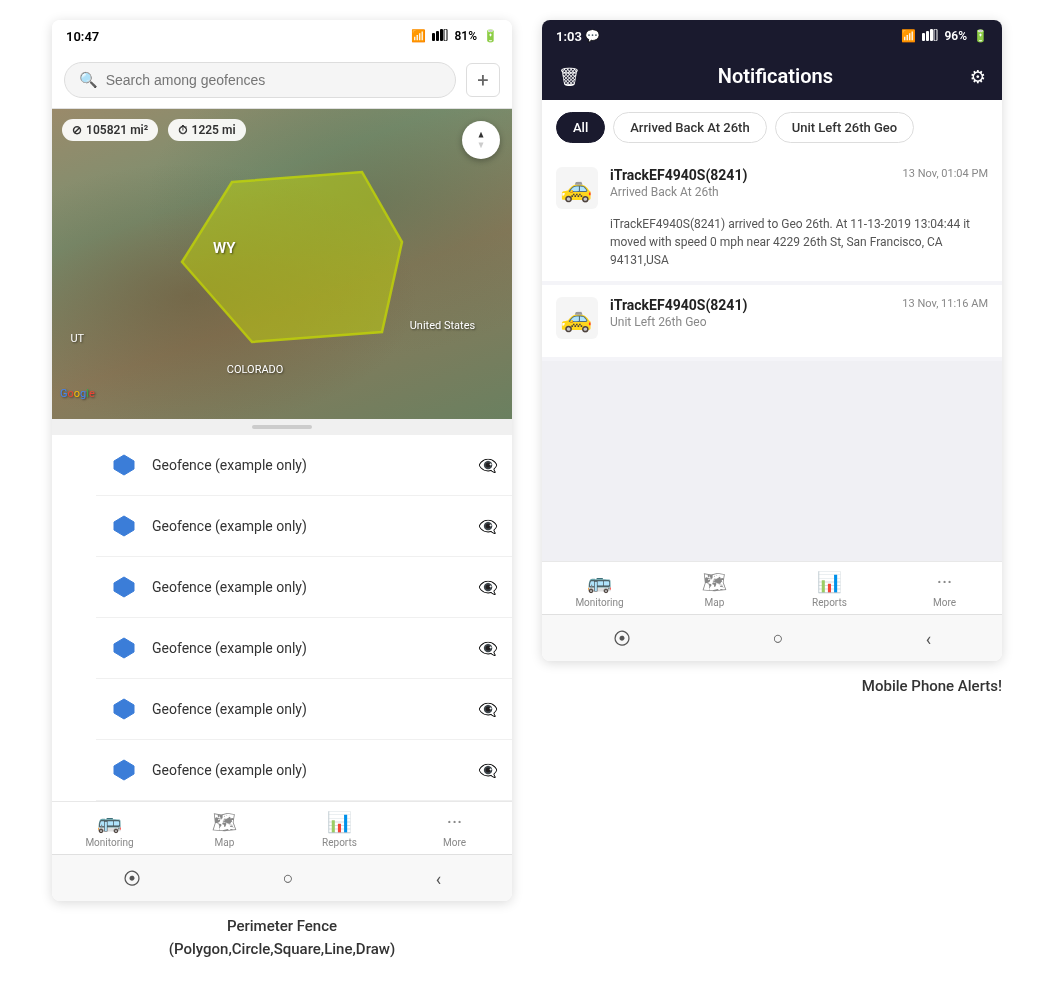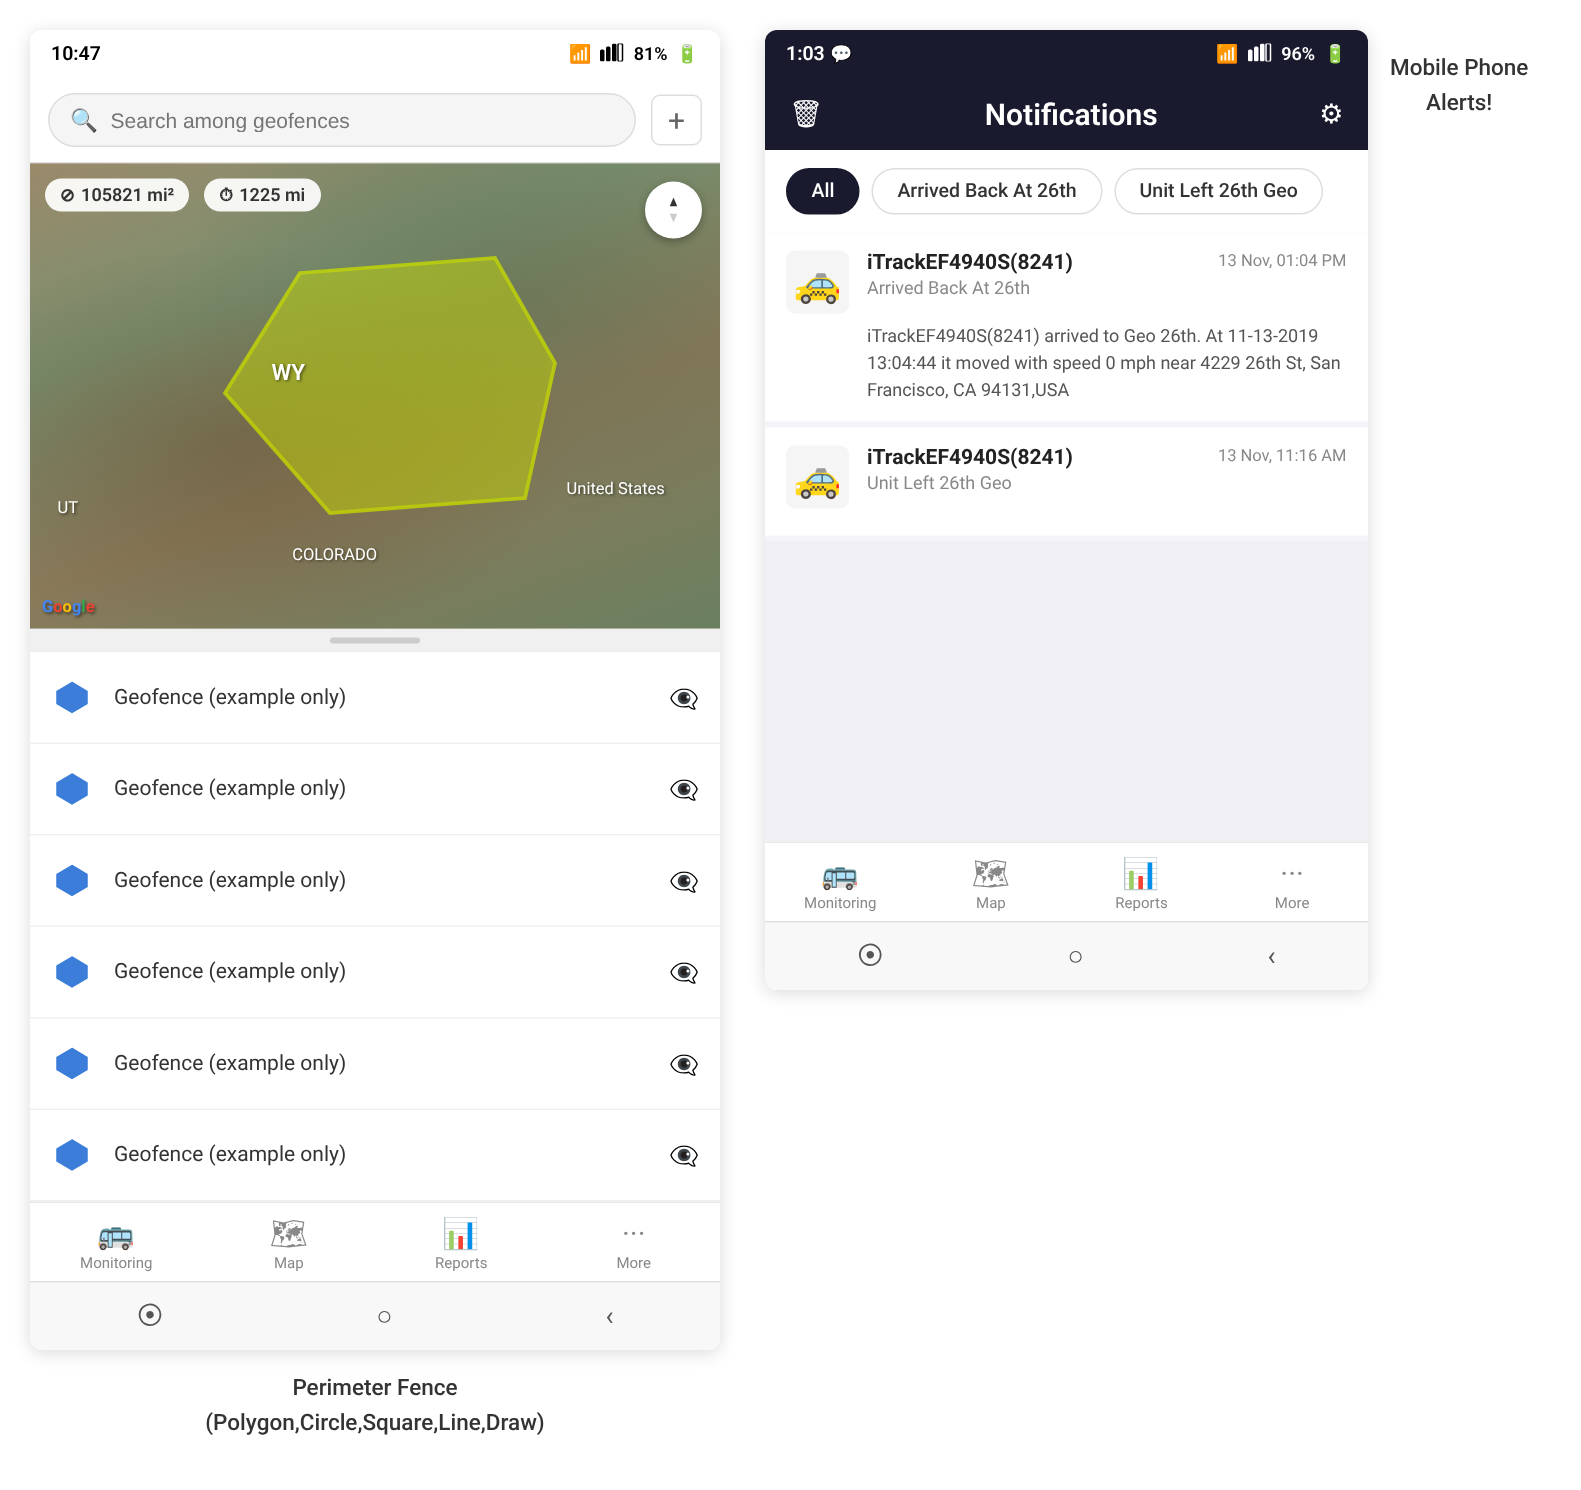--- a/index.html
+++ b/index.html
@@ -171,42 +171,42 @@
       background: #fff;
       border-radius: 50%;
       display: flex;
       align-items: center;
       justify-content: center;
       box-shadow: 0 2px 6px rgba(0,0,0,0.3);
       font-size: 16px;
     }
     .google-logo {
       position: absolute;
-      bottom: 8px;
+      bottom: 19px;
       left: 8px;
       font-size: 11px;
-      font-weight: 700;
+      font-weight: 400;
       color: #fff;
       text-shadow: 1px 1px 2px rgba(0,0,0,0.5);
     }
     .scroll-indicator {
       background: #f0f0f0;
       display: flex;
       justify-content: center;
       padding: 6px;
     }
     .scroll-bar {
       width: 60px;
       height: 4px;
       background: #ccc;
       border-radius: 2px;
     }
 
     
-    .geofence-list { background: #fff; flex: 1; }
+    .geofence-list { background: #fff; flex: 1; padding-left: 44px; }
     .geofence-item {
       display: flex;
       align-items: center;
       padding: 16px 14px;
       border-bottom: 1px solid #f0f0f0;
       gap: 14px;
     }
     .geo-icon {
       width: 28px;
       height: 28px;
@@ -522,21 +522,21 @@
       </div>
 
     </div>
 
     <div class="caption-area">
       <span style="white-space:pre-line;">Perimeter Fence
 (Polygon,Circle,Square,Line,Draw)</span>
     </div>
   </div>
 
-  <div style="display:flex; flex-direction:row; align-items:flex-start;">
+  <div style="display:flex; flex-direction:column; align-items:flex-end;">
     <div class="phone-screen">
 
       <div class="status-bar">
         <div class="status-bar-left">
           <span>1:03</span>
           <span style="font-size:12px;">💬</span>
         </div>
         <div class="status-bar-right">
           <span>📶</span>
           <span>

